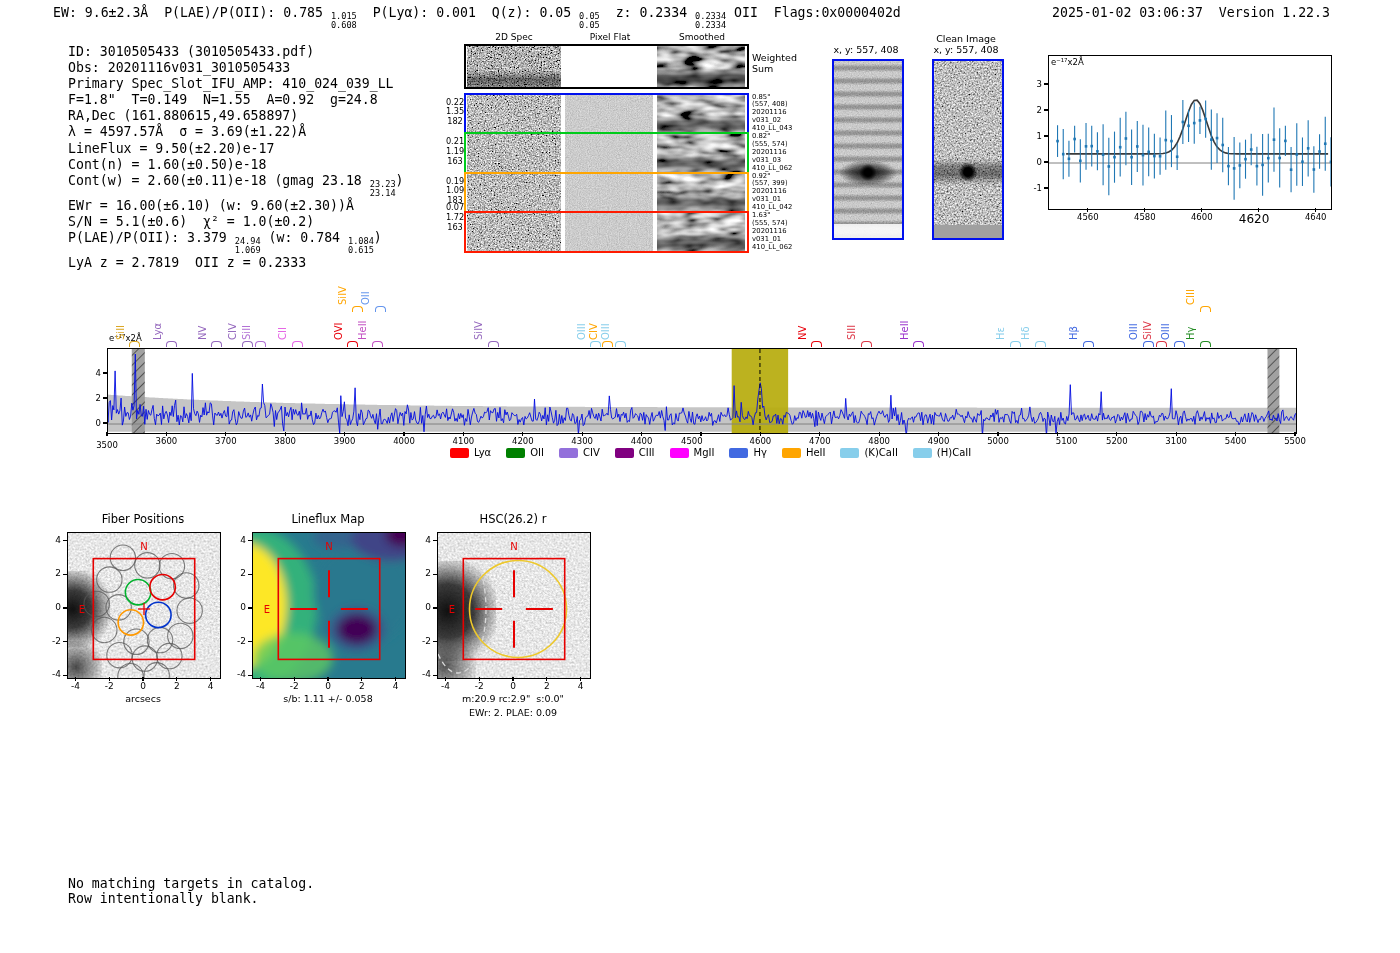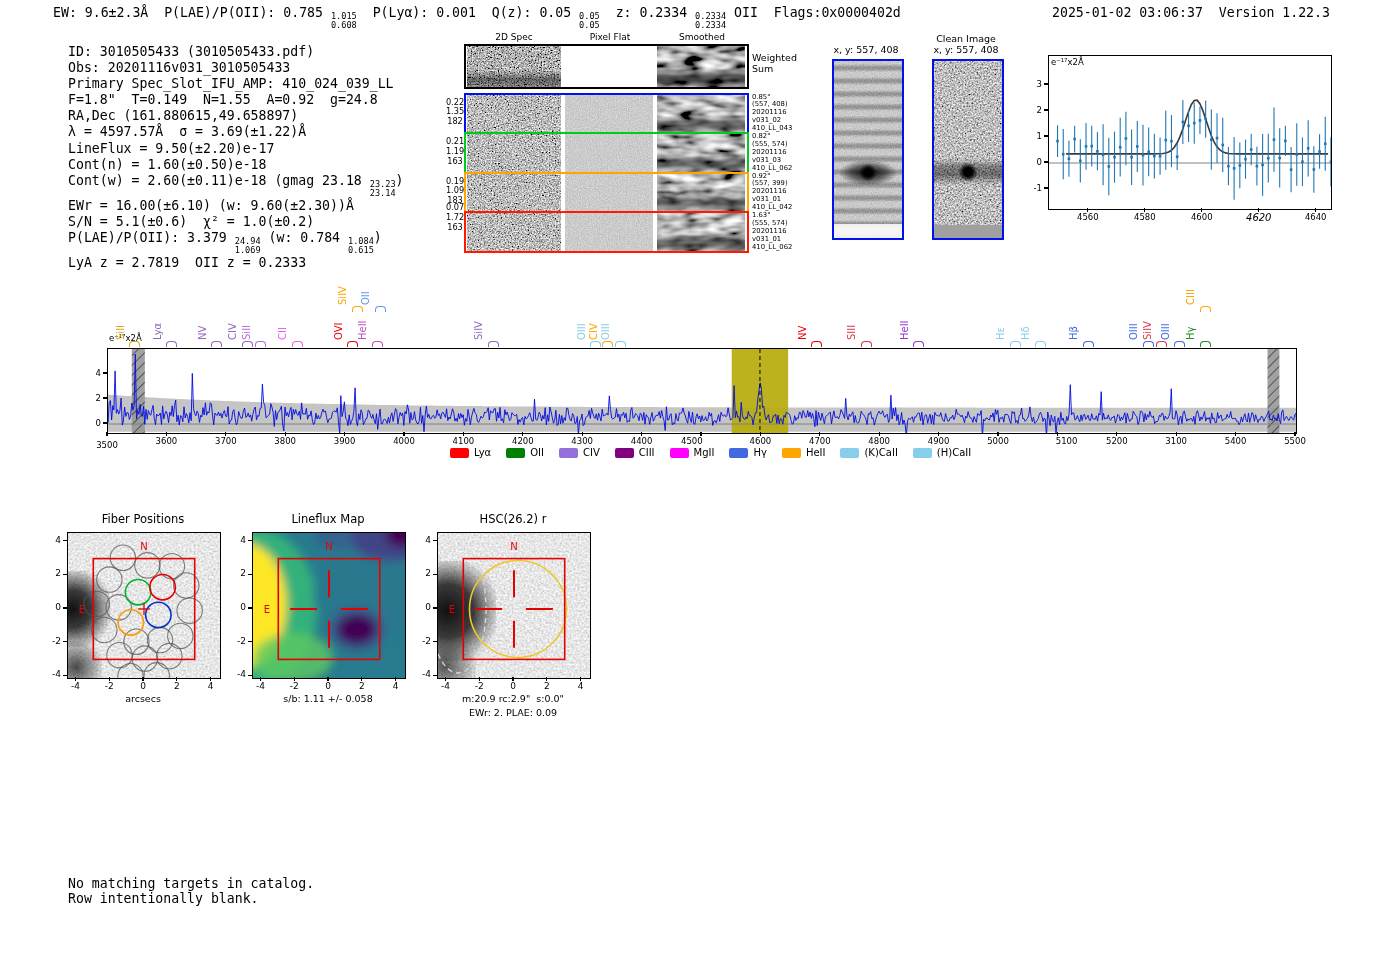--- a/index.html
+++ b/index.html
@@ -649,21 +649,21 @@
   <div class="abs mono" style="left:68px;top:876px;line-height:15px;">No matching targets in catalog.</div>
   <div class="abs mono" style="left:68px;top:891px;line-height:15px;">Row intentionally blank.</div>
 
 <div class="tk" style="left: 1087.27px; top: 208px; width: 1.2px; height: 4px;"></div>
     <div class="tlab" style="left: 1067.87px; top: 212px; width: 40px; text-align: center; font-size: 8.5px;">4560</div>
     <div class="tk" style="left: 1144.23px; top: 208px; width: 1.2px; height: 4px;"></div>
     <div class="tlab" style="left: 1124.83px; top: 212px; width: 40px; text-align: center; font-size: 8.5px;">4580</div>
     <div class="tk" style="left: 1201.19px; top: 208px; width: 1.2px; height: 4px;"></div>
     <div class="tlab" style="left: 1181.79px; top: 212px; width: 40px; text-align: center; font-size: 8.5px;">4600</div>
     <div class="tk" style="left: 1258.15px; top: 208px; width: 1.2px; height: 4px;"></div>
-    <div class="tlab" style="left: 1238.75px; top: 212px; width: 40px; text-align: center; font-size: 10px; font-style: italic;">4620</div>
+    <div class="tlab" style="left: 1238.75px; top: 212px; width: 40px; font-size: 12px;">4620</div>
     <div class="tk" style="left: 1315.11px; top: 208px; width: 1.2px; height: 4px;"></div>
     <div class="tlab" style="left: 1295.71px; top: 212px; width: 40px; text-align: center; font-size: 8.5px;">4640</div>
     <div class="tk" style="left: 1044px; top: 83.4px; width: 4px; height: 1.2px;"></div>
     <div class="tlab" style="left: 1018px; top: 79px; width: 24px; text-align: right; font-size: 8.5px;">3</div>
     <div class="tk" style="left: 1044px; top: 109.4px; width: 4px; height: 1.2px;"></div>
     <div class="tlab" style="left: 1018px; top: 105px; width: 24px; text-align: right; font-size: 8.5px;">2</div>
     <div class="tk" style="left: 1044px; top: 135.4px; width: 4px; height: 1.2px;"></div>
     <div class="tlab" style="left: 1018px; top: 131px; width: 24px; text-align: right; font-size: 8.5px;">1</div>
     <div class="tk" style="left: 1044px; top: 161.4px; width: 4px; height: 1.2px;"></div>
     <div class="tlab" style="left: 1018px; top: 157px; width: 24px; text-align: right; font-size: 8.5px;">0</div>

